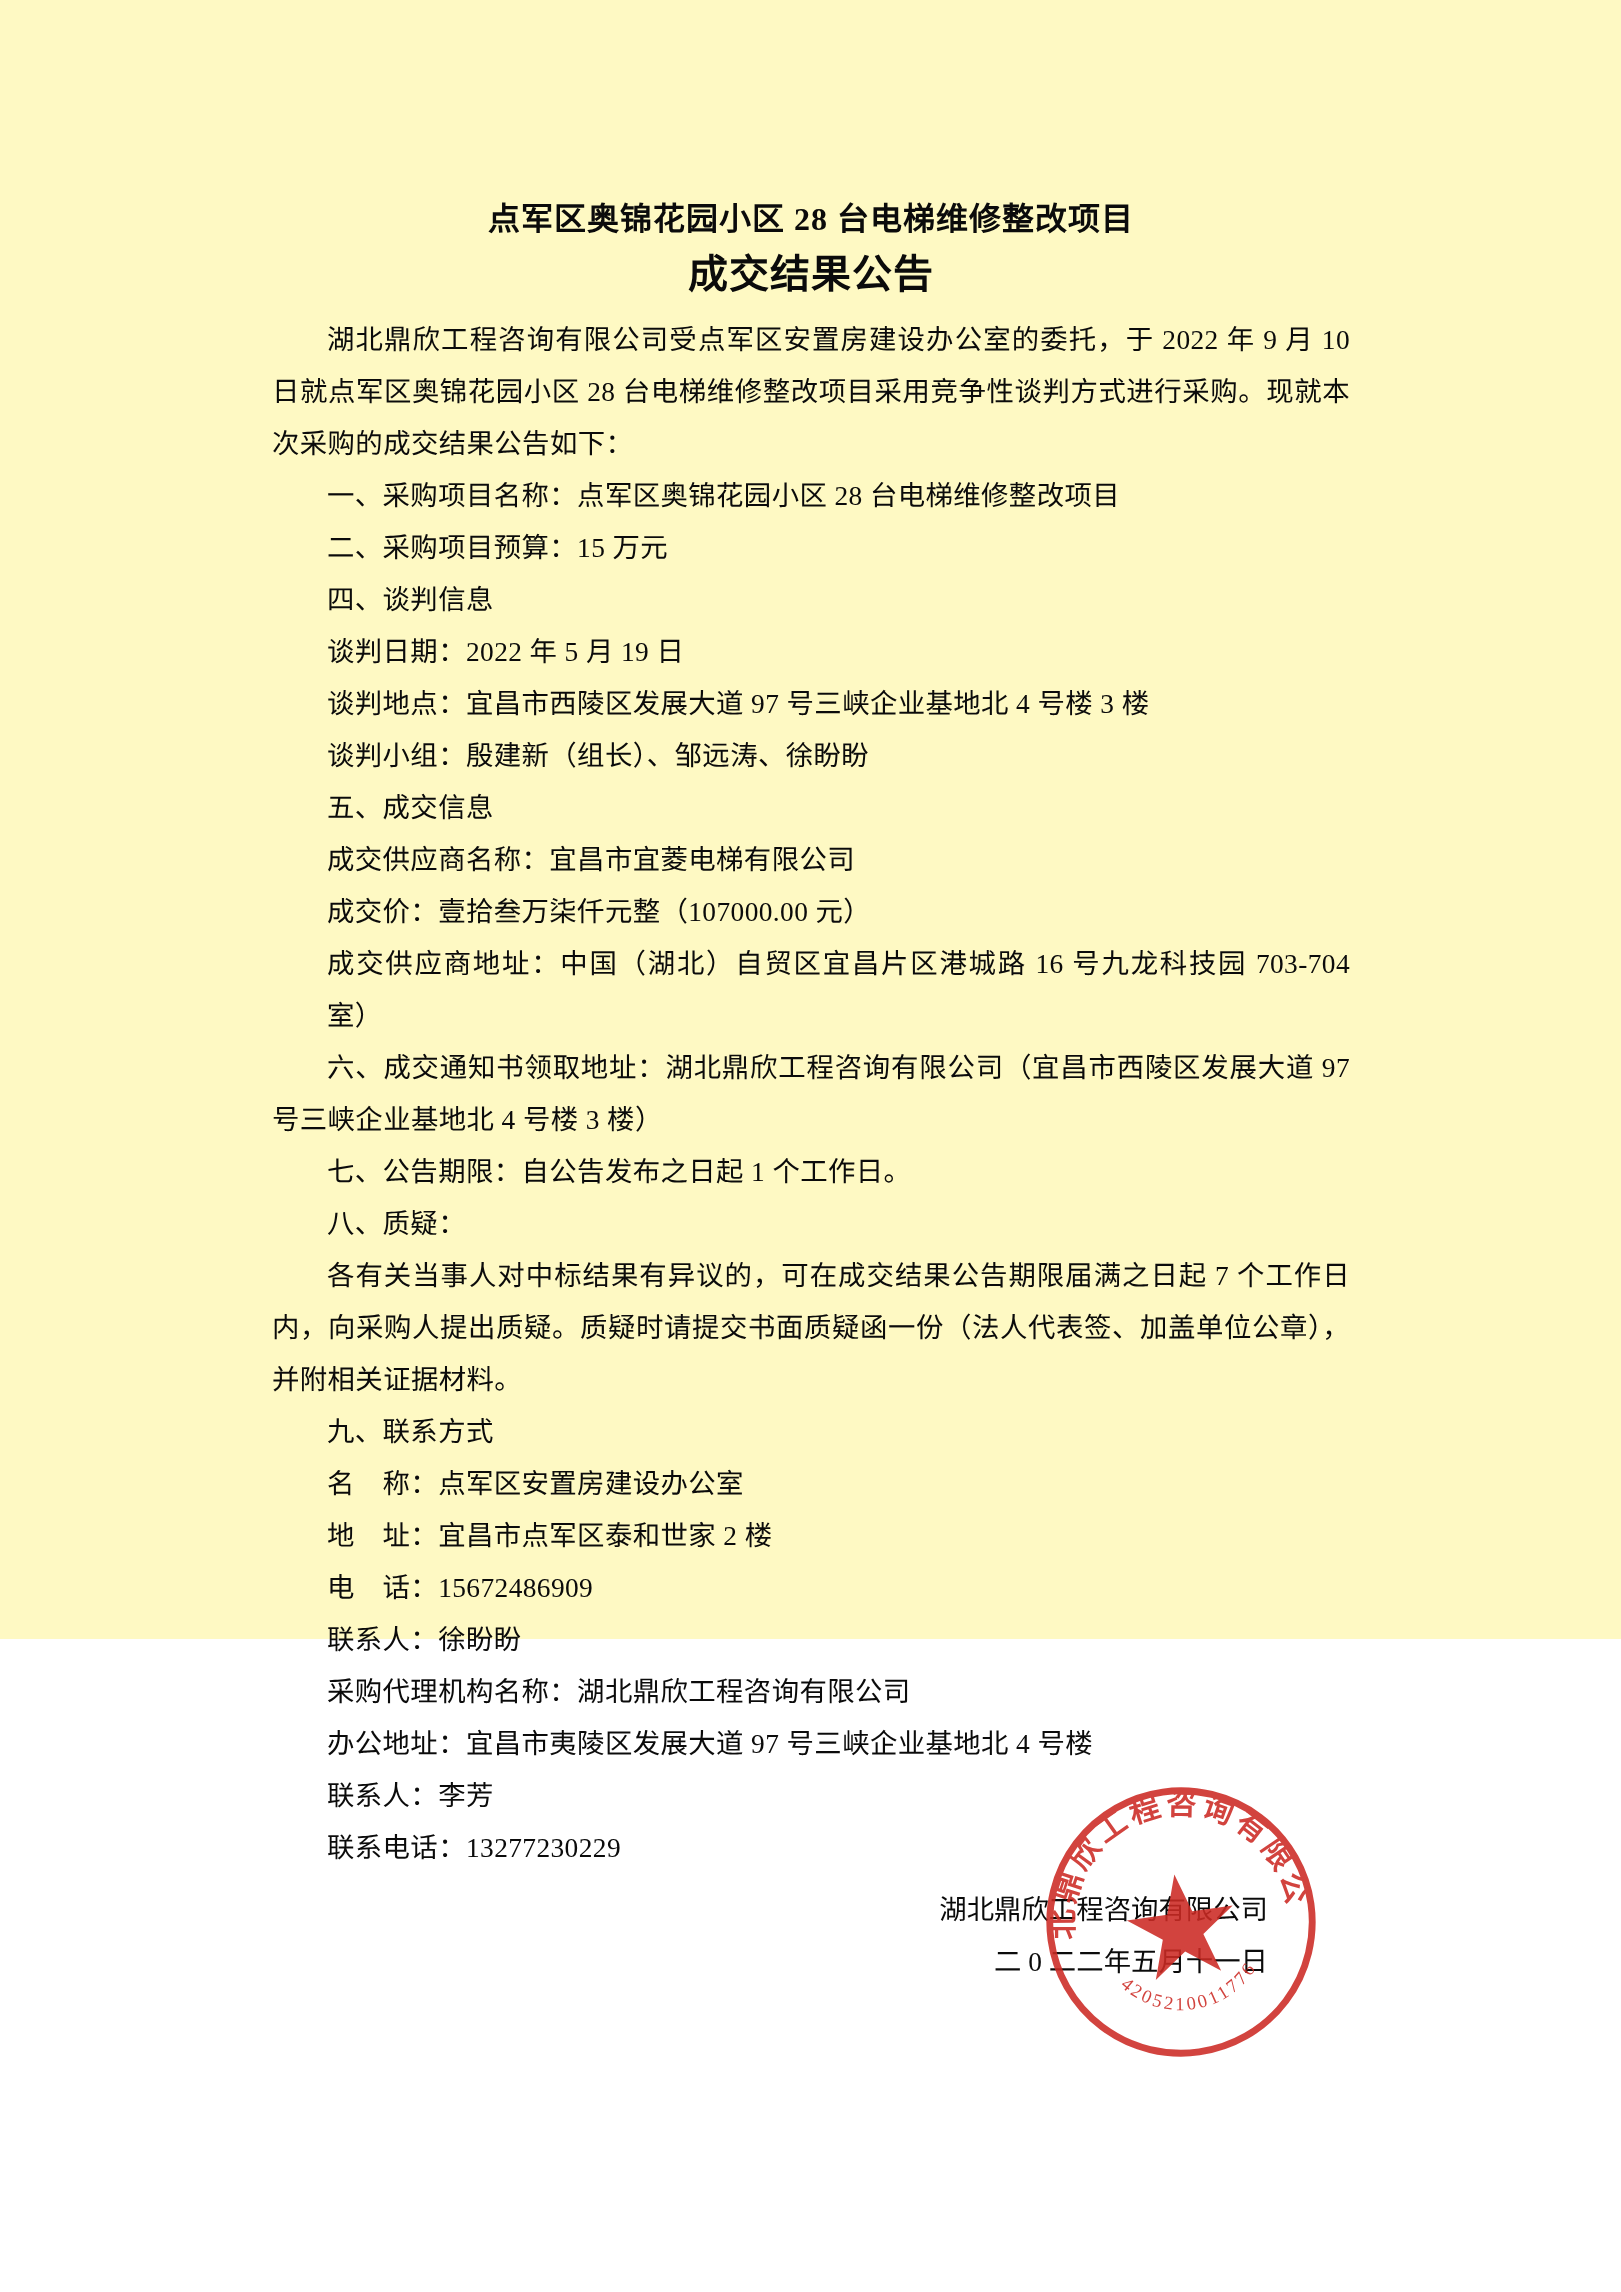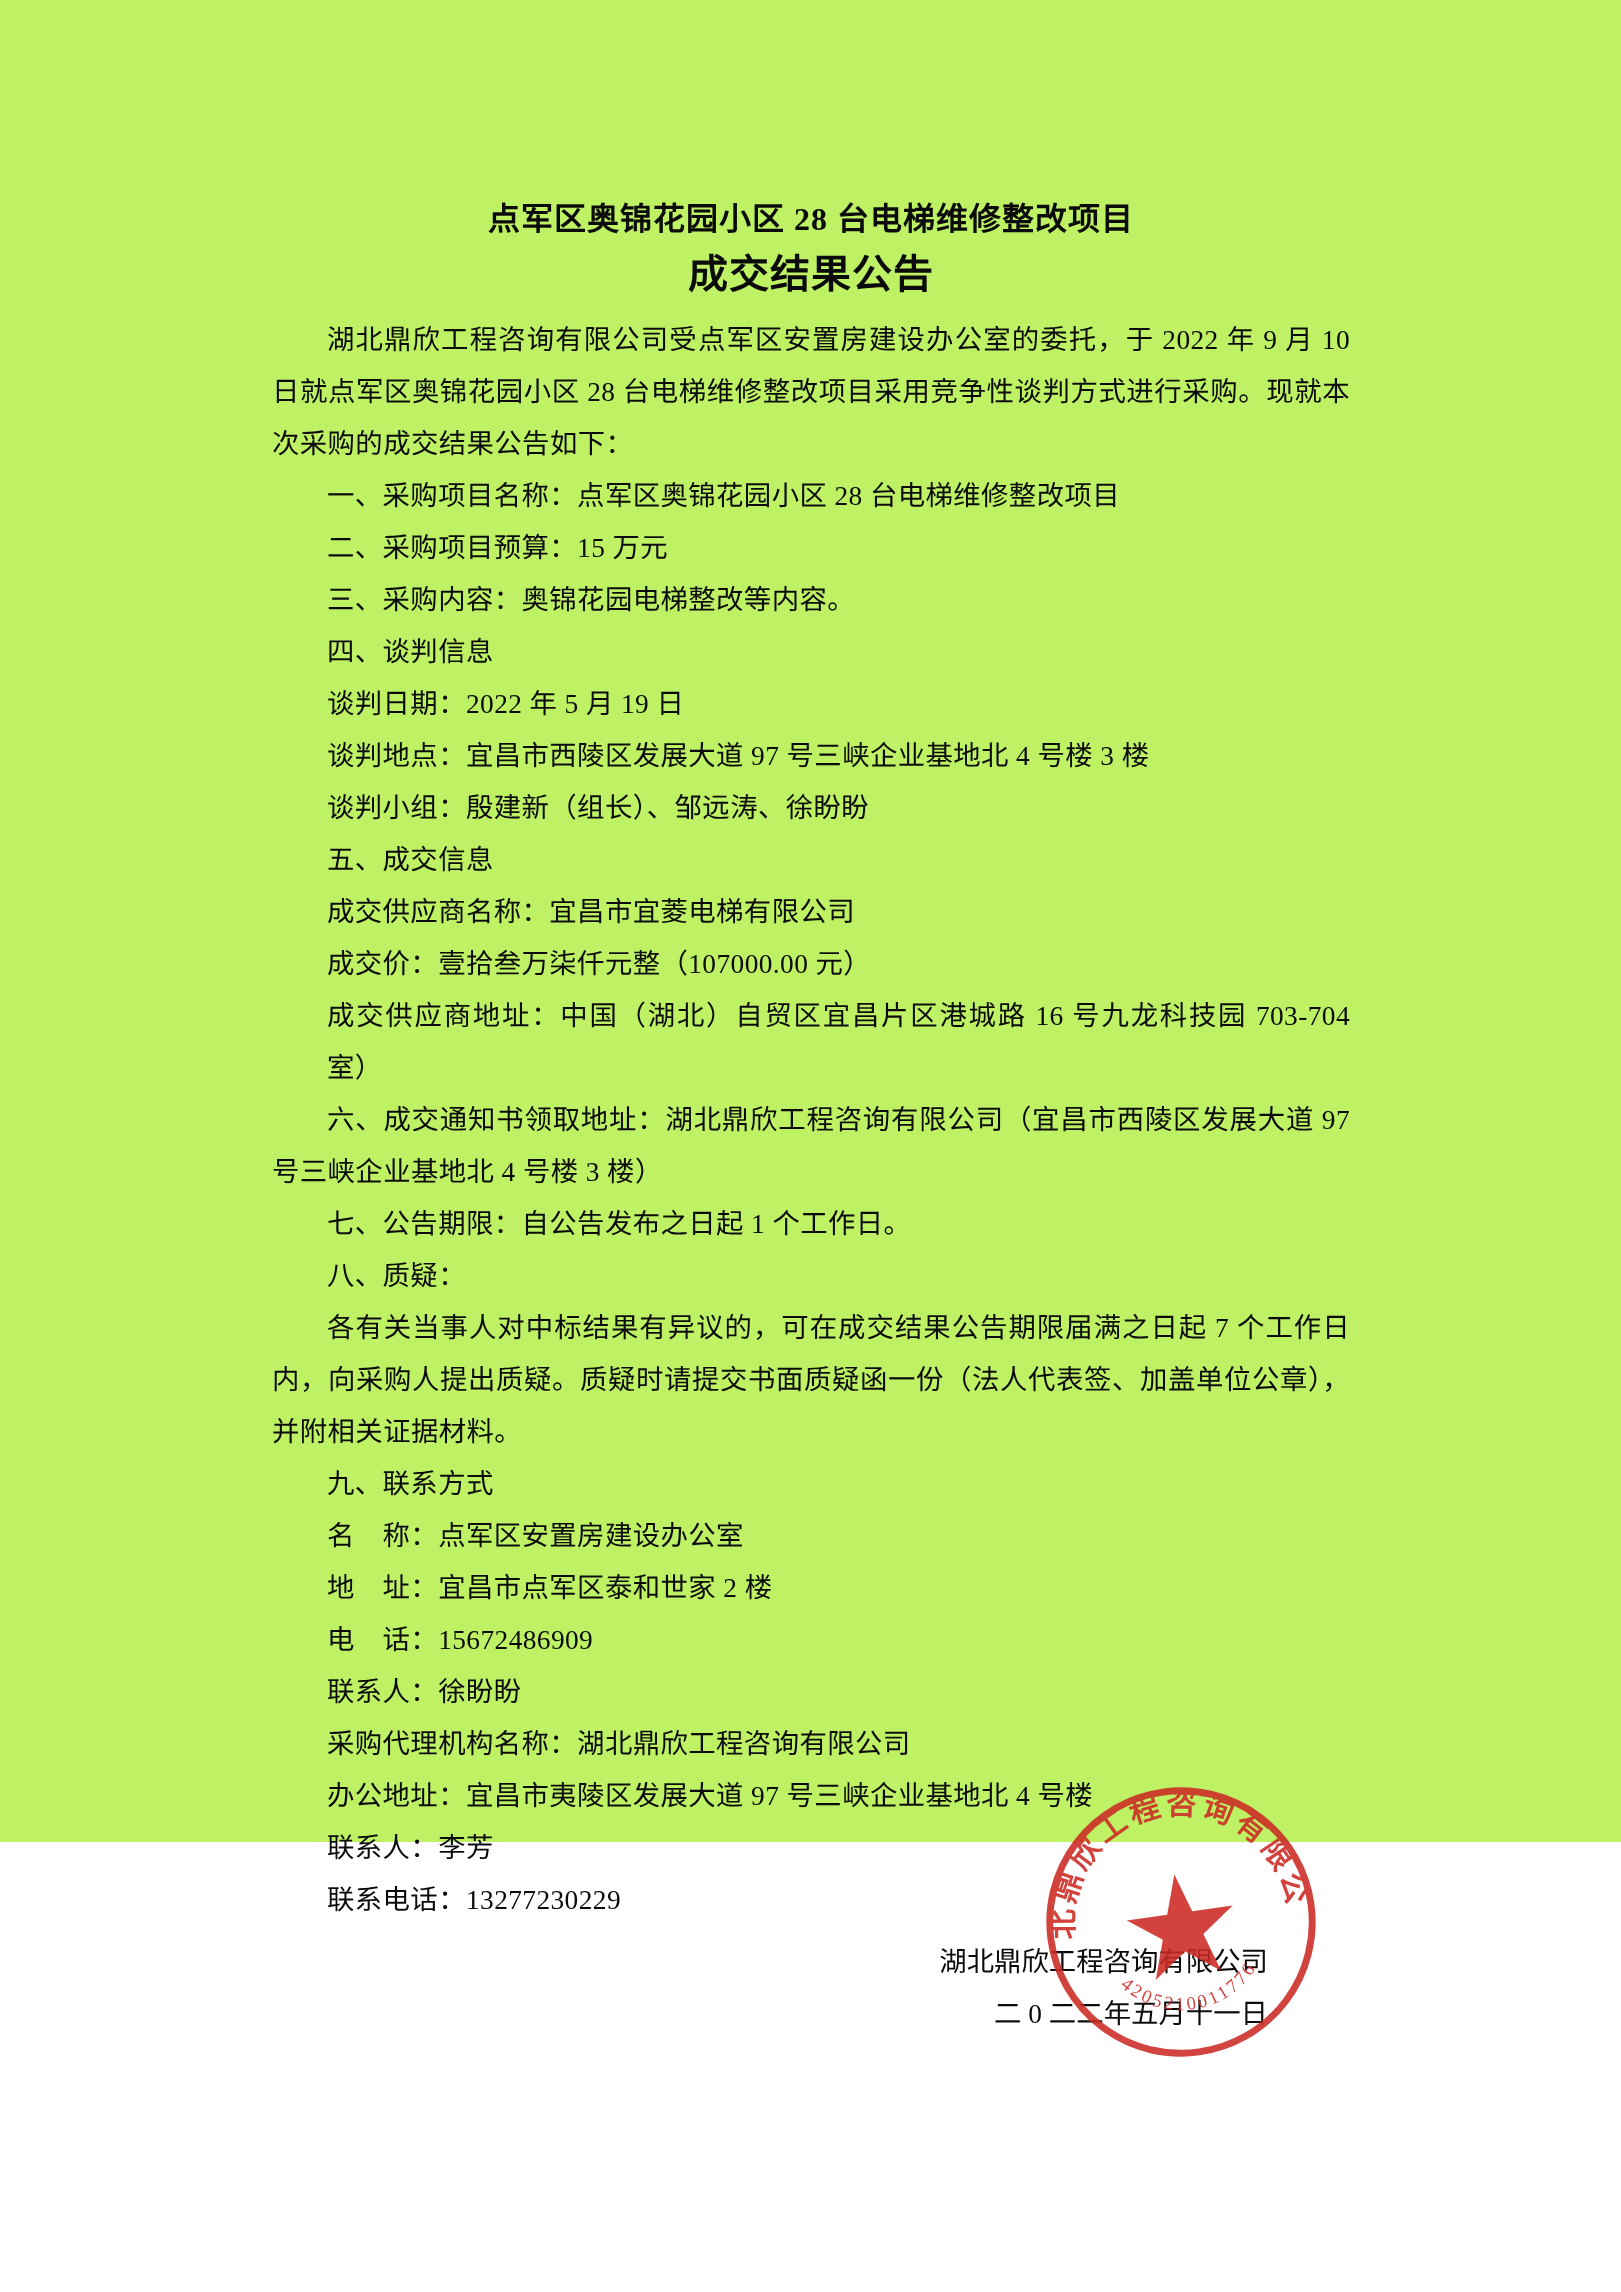--- a/index.html
+++ b/index.html
@@ -12,22 +12,22 @@
     height: 2293px;
     position: relative;
     font-family: "Liberation Serif", "DejaVu Serif", serif;
     color: #0b0b0b;
     overflow: hidden;
   }
   .page {
     position: absolute;
     left: 0; top: 0;
     width: 1621px;
-    height: 1842px;
-    background: #bef264;
+    height: 1639px;
+    background: #fef9c3;
   }
   .content {
     position: absolute;
     left: 272px;
     top: 192px;
     width: 1078px;
   }
   .title {
     text-align: center;
     font-size: 32px;
@@ -98,21 +98,20 @@
 
   <div class="content">
 
     <div class="title">点军区奥锦花园小区 28 台电梯维修整改项目</div>
     <div class="title-line2">成交结果公告</div>
 
     <p class="para indent2">湖北鼎欣工程咨询有限公司受点军区安置房建设办公室的委托，于 2022 年 9 月 10 日就点军区奥锦花园小区 28 台电梯维修整改项目采用竞争性谈判方式进行采购。现就本次采购的成交结果公告如下：</p>
 
     <p class="para level1">一、采购项目名称：点军区奥锦花园小区 28 台电梯维修整改项目</p>
     <p class="para level1">二、采购项目预算：15 万元</p>
-    <p class="para level1">三、采购内容：奥锦花园电梯整改等内容。</p>
     <p class="para level1">四、谈判信息</p>
 
     <p class="para level2"><span>谈判日期：2022 年 5 月 19 日</span></p>
     <p class="para level2"><span>谈判地点：宜昌市西陵区发展大道 97 号三峡企业基地北 4 号楼 3 楼</span></p>
     <p class="para level2"><span>谈判小组：殷建新（组长）、邹远涛、徐盼盼</span></p>
 
     <p class="para level1">五、成交信息</p>
 
     <p class="para level2"><span>成交供应商名称：宜昌市宜菱电梯有限公司</span></p>
     <p class="para level2"><span>成交价：壹拾叁万柒仟元整（107000.00 元）</span></p>

